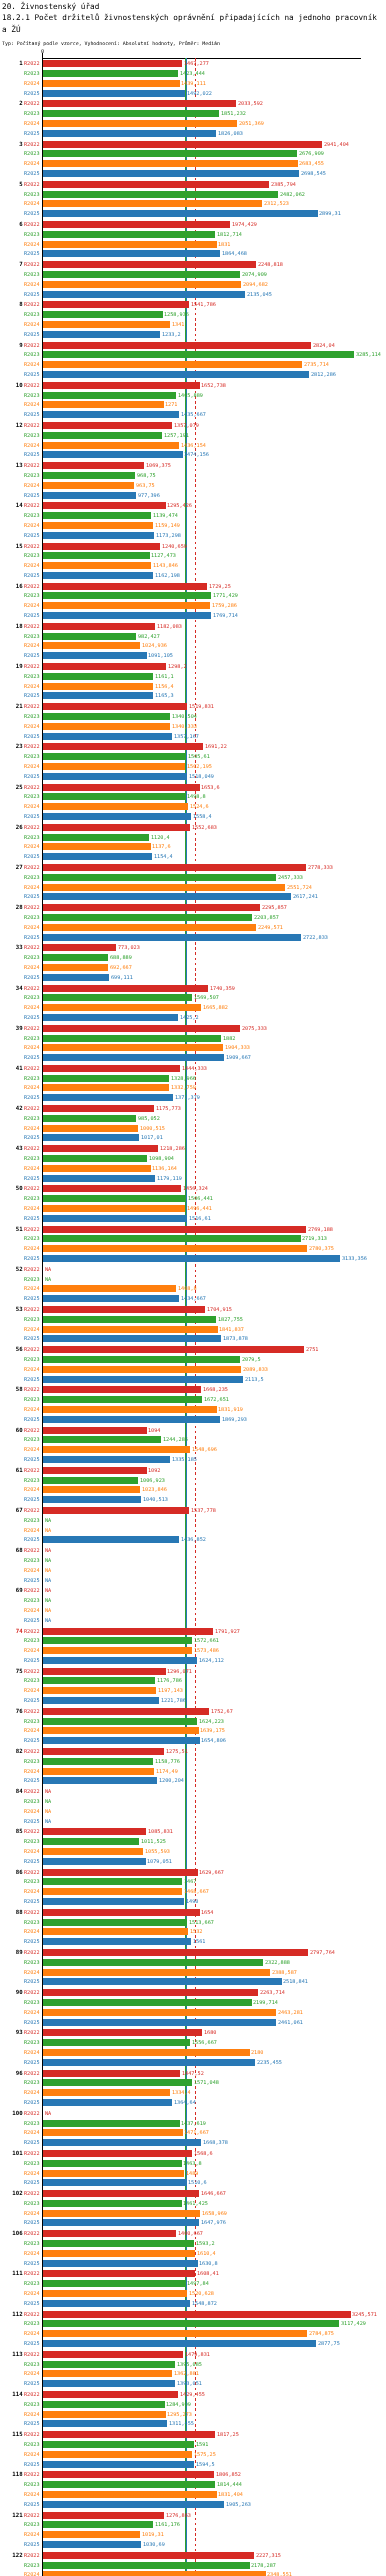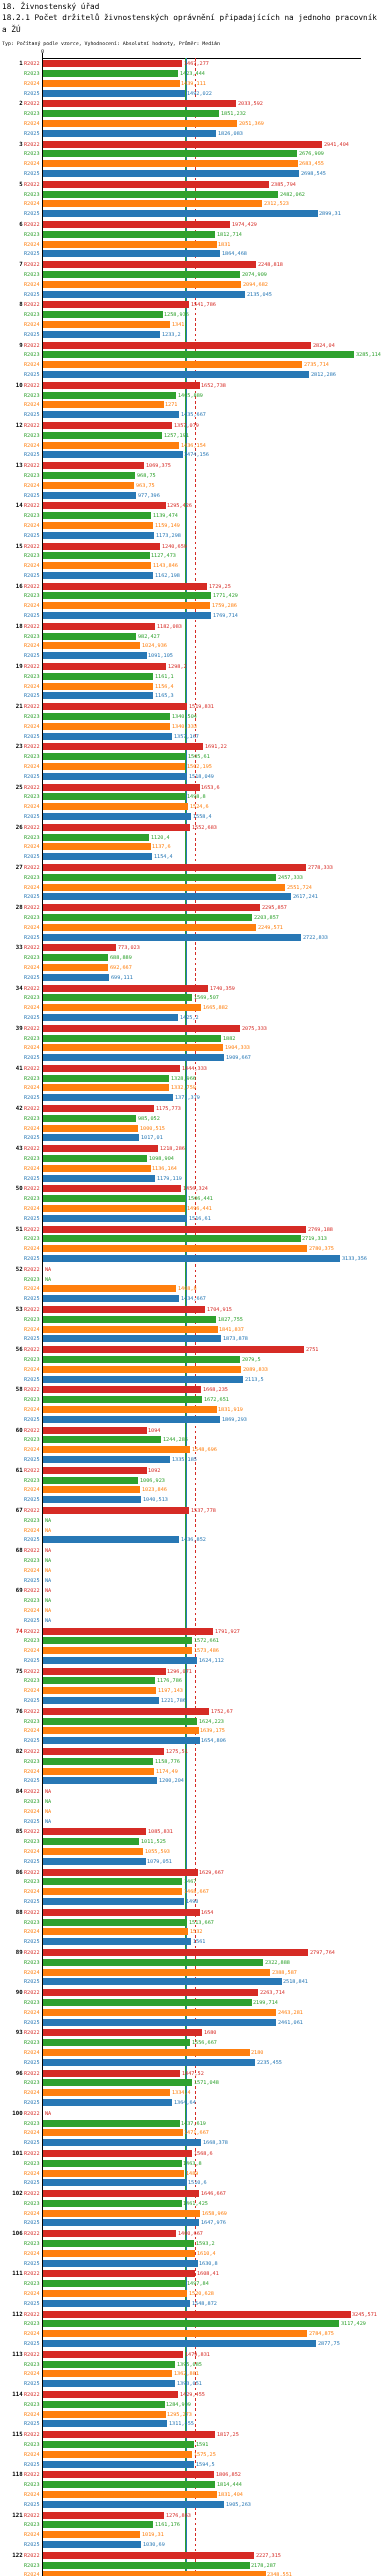--- a/index.html
+++ b/index.html
@@ -19,21 +19,21 @@
   .val{position:absolute;font-size:5.2px;line-height:7.2px;white-space:nowrap;}
   .na{position:absolute;left:45px;font-size:5.2px;line-height:7.2px;}
   .mline{position:absolute;top:58px;width:1px;height:3498px;}
   .mline.dashed{background:none !important;
     background-image:repeating-linear-gradient(to bottom,var(--c) 0px,var(--c) 2.6px,transparent 2.6px,transparent 5.2px) !important;}
 </style>
 </head>
 <body>
 
 <div id="page">
-  <div class="abs title" style="left:2.1px;top:2.1px;">18. Živnostenský úřad</div>
+  <div class="abs title" style="left:2.1px;top:2.1px;">20. Živnostenský úřad</div>
   <div class="abs title" style="left:2.1px;top:13.4px;">18.2.1 Počet držitelů živnostenských oprávnění připadajících na jednoho pracovník</div>
   <div class="abs title" style="left:2.1px;top:25px;">a ŽÚ</div>
   <div class="abs meta" style="left:2.1px;top:40px;">Typ: Počítaný podle vzorce, Vyhodnocení: Absolutní hodnoty, Průměr: Medián</div>
 
   <div class="abs zero" style="left:39px;top:48px;width:7.2px;text-align:center;">0</div>
   <div class="tick"></div>
   <div class="axis-x"></div>
   <div class="axis-y"></div>
 
   <div id="medians">

